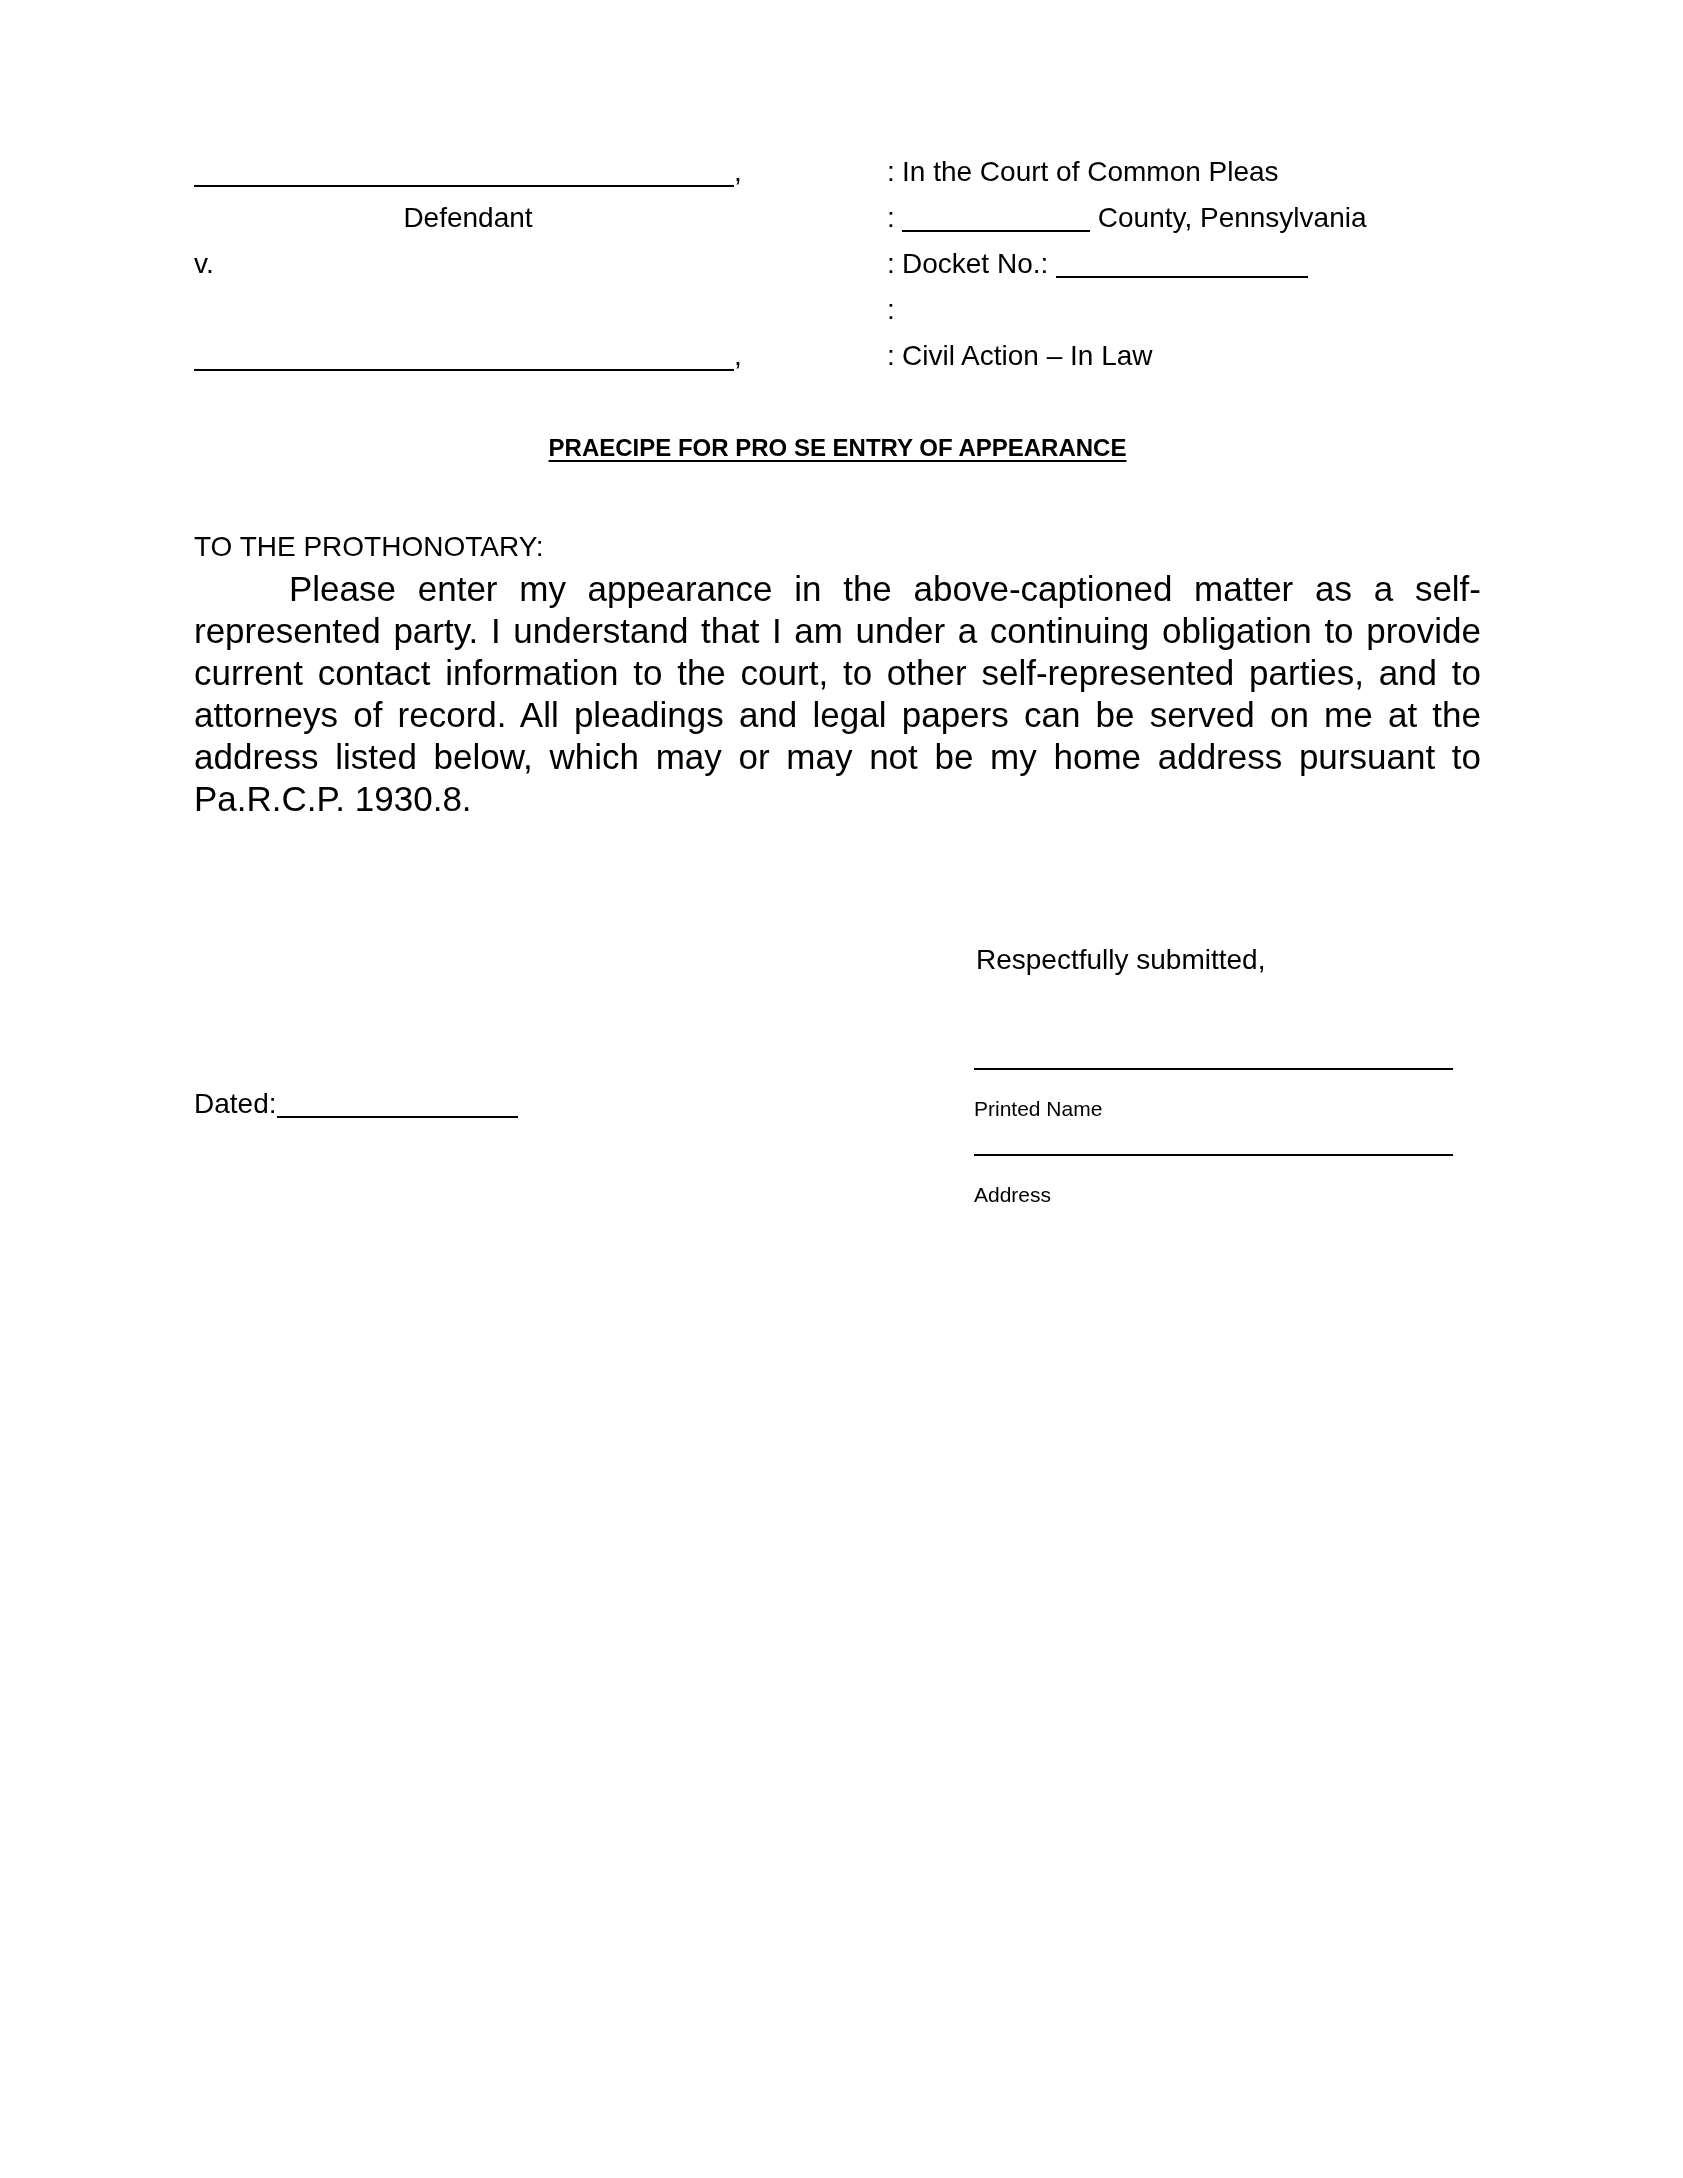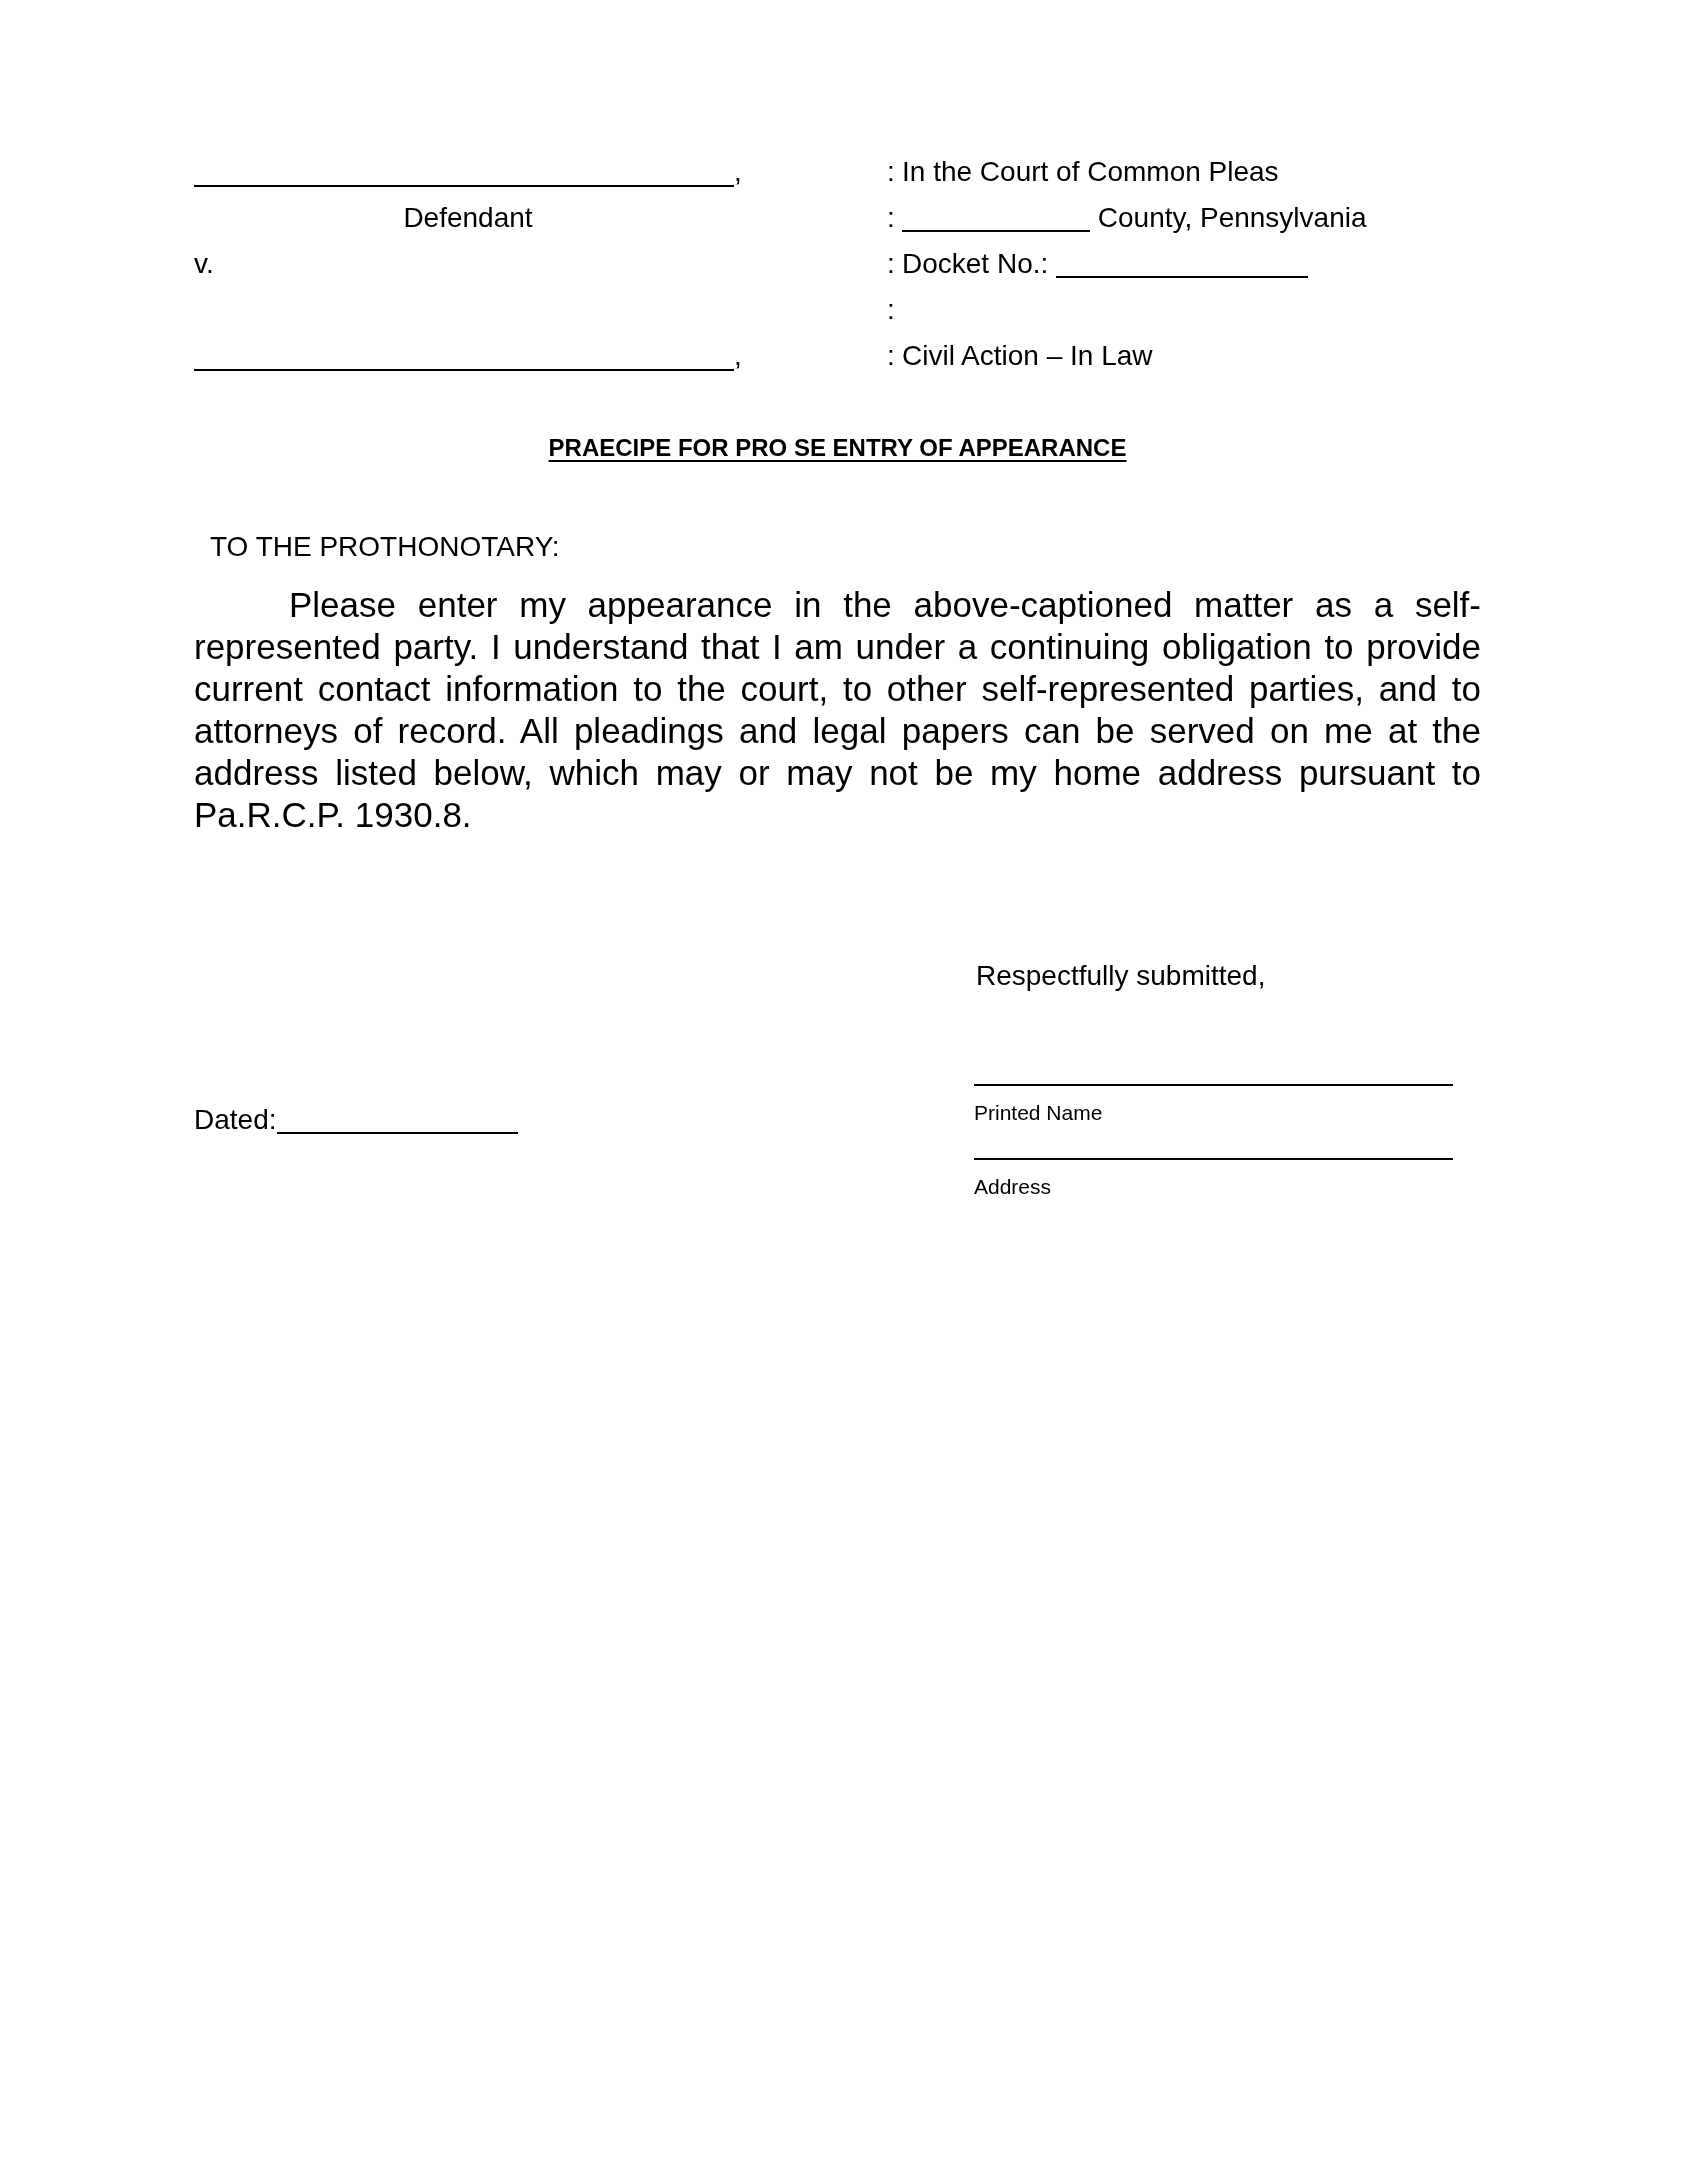--- a/index.html
+++ b/index.html
@@ -78,21 +78,21 @@
   }
   .doc-title span {
     text-decoration: underline;
     text-underline-offset: 4px;
   }
 
   
   .to-proth {
     font-size: 28px;
     line-height: 42px;
-    margin: 16px;
+    margin: 0;
     margin-top: 55px;
   }
   .body-par {
     font-size: 35px;
     line-height: 42px;
     margin: 0;
     text-align: justify;
     text-justify: inter-word;
     text-indent: 95px;
   }
@@ -133,21 +133,21 @@
   }
   .sig-field { margin-bottom: 0; }
   .sig-rule {
     width: 479px;
     border-bottom: 2.6px solid #000;
     height: 0;
   }
   .sig-label {
     font-size: 21px;
     line-height: 30px;
-    padding-top: 12px;
+    padding-top: 24px;
     padding-bottom: 30px;
   }
 </style>
 </head>
 <body>
 
 <div class="page">
   <div class="content">
 
     <table class="caption">

